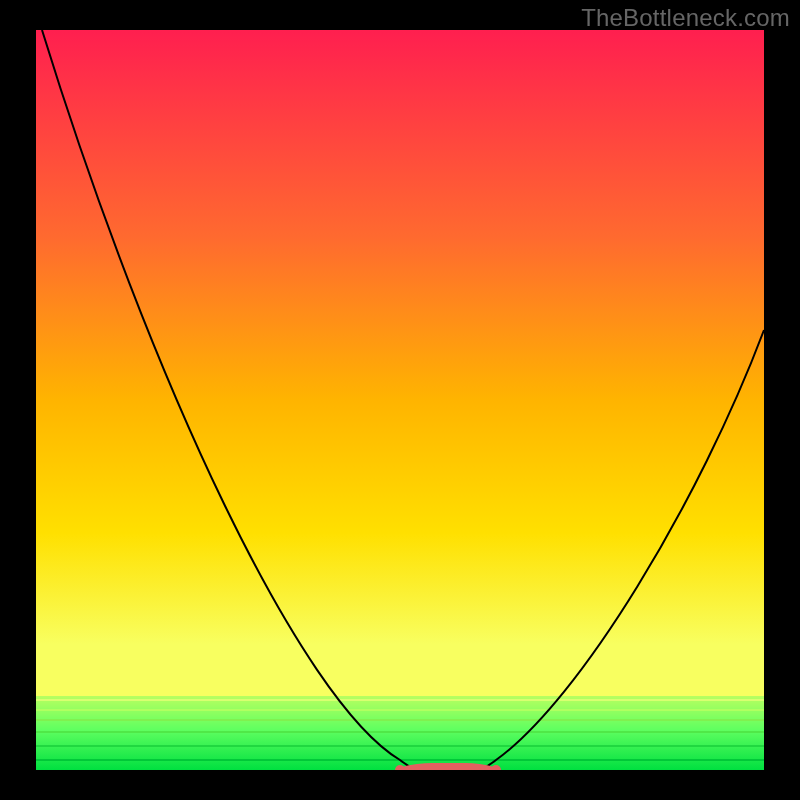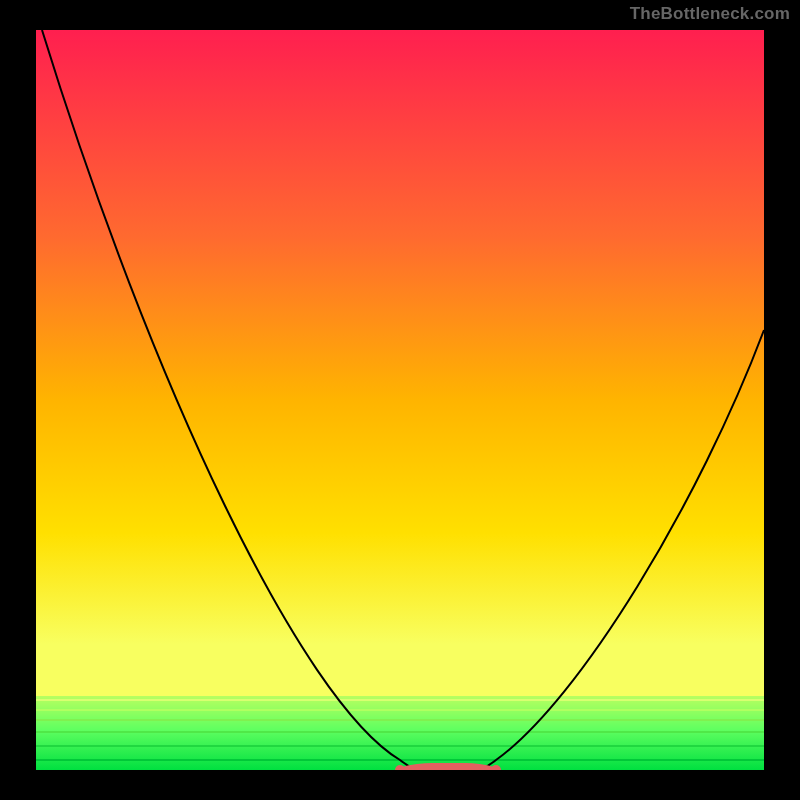--- a/index.html
+++ b/index.html
@@ -16,22 +16,22 @@
     top: 0;
     left: 0;
     width: 800px;
     height: 800px;
   }
   .watermark {
     position: absolute;
     top: 4px;
     right: 10px;
     color: #666;
-    font-size: 17px;
-    font-weight: bold;
+    font-size: 24px;
+    font-weight: normal;
     letter-spacing: 0.2px;
     user-select: none;
   }
   svg { display: block; }
 </style>
 </head>
 <body>
 
 <div class="frame">
   <svg width="800" height="800" viewBox="0 0 800 800">

